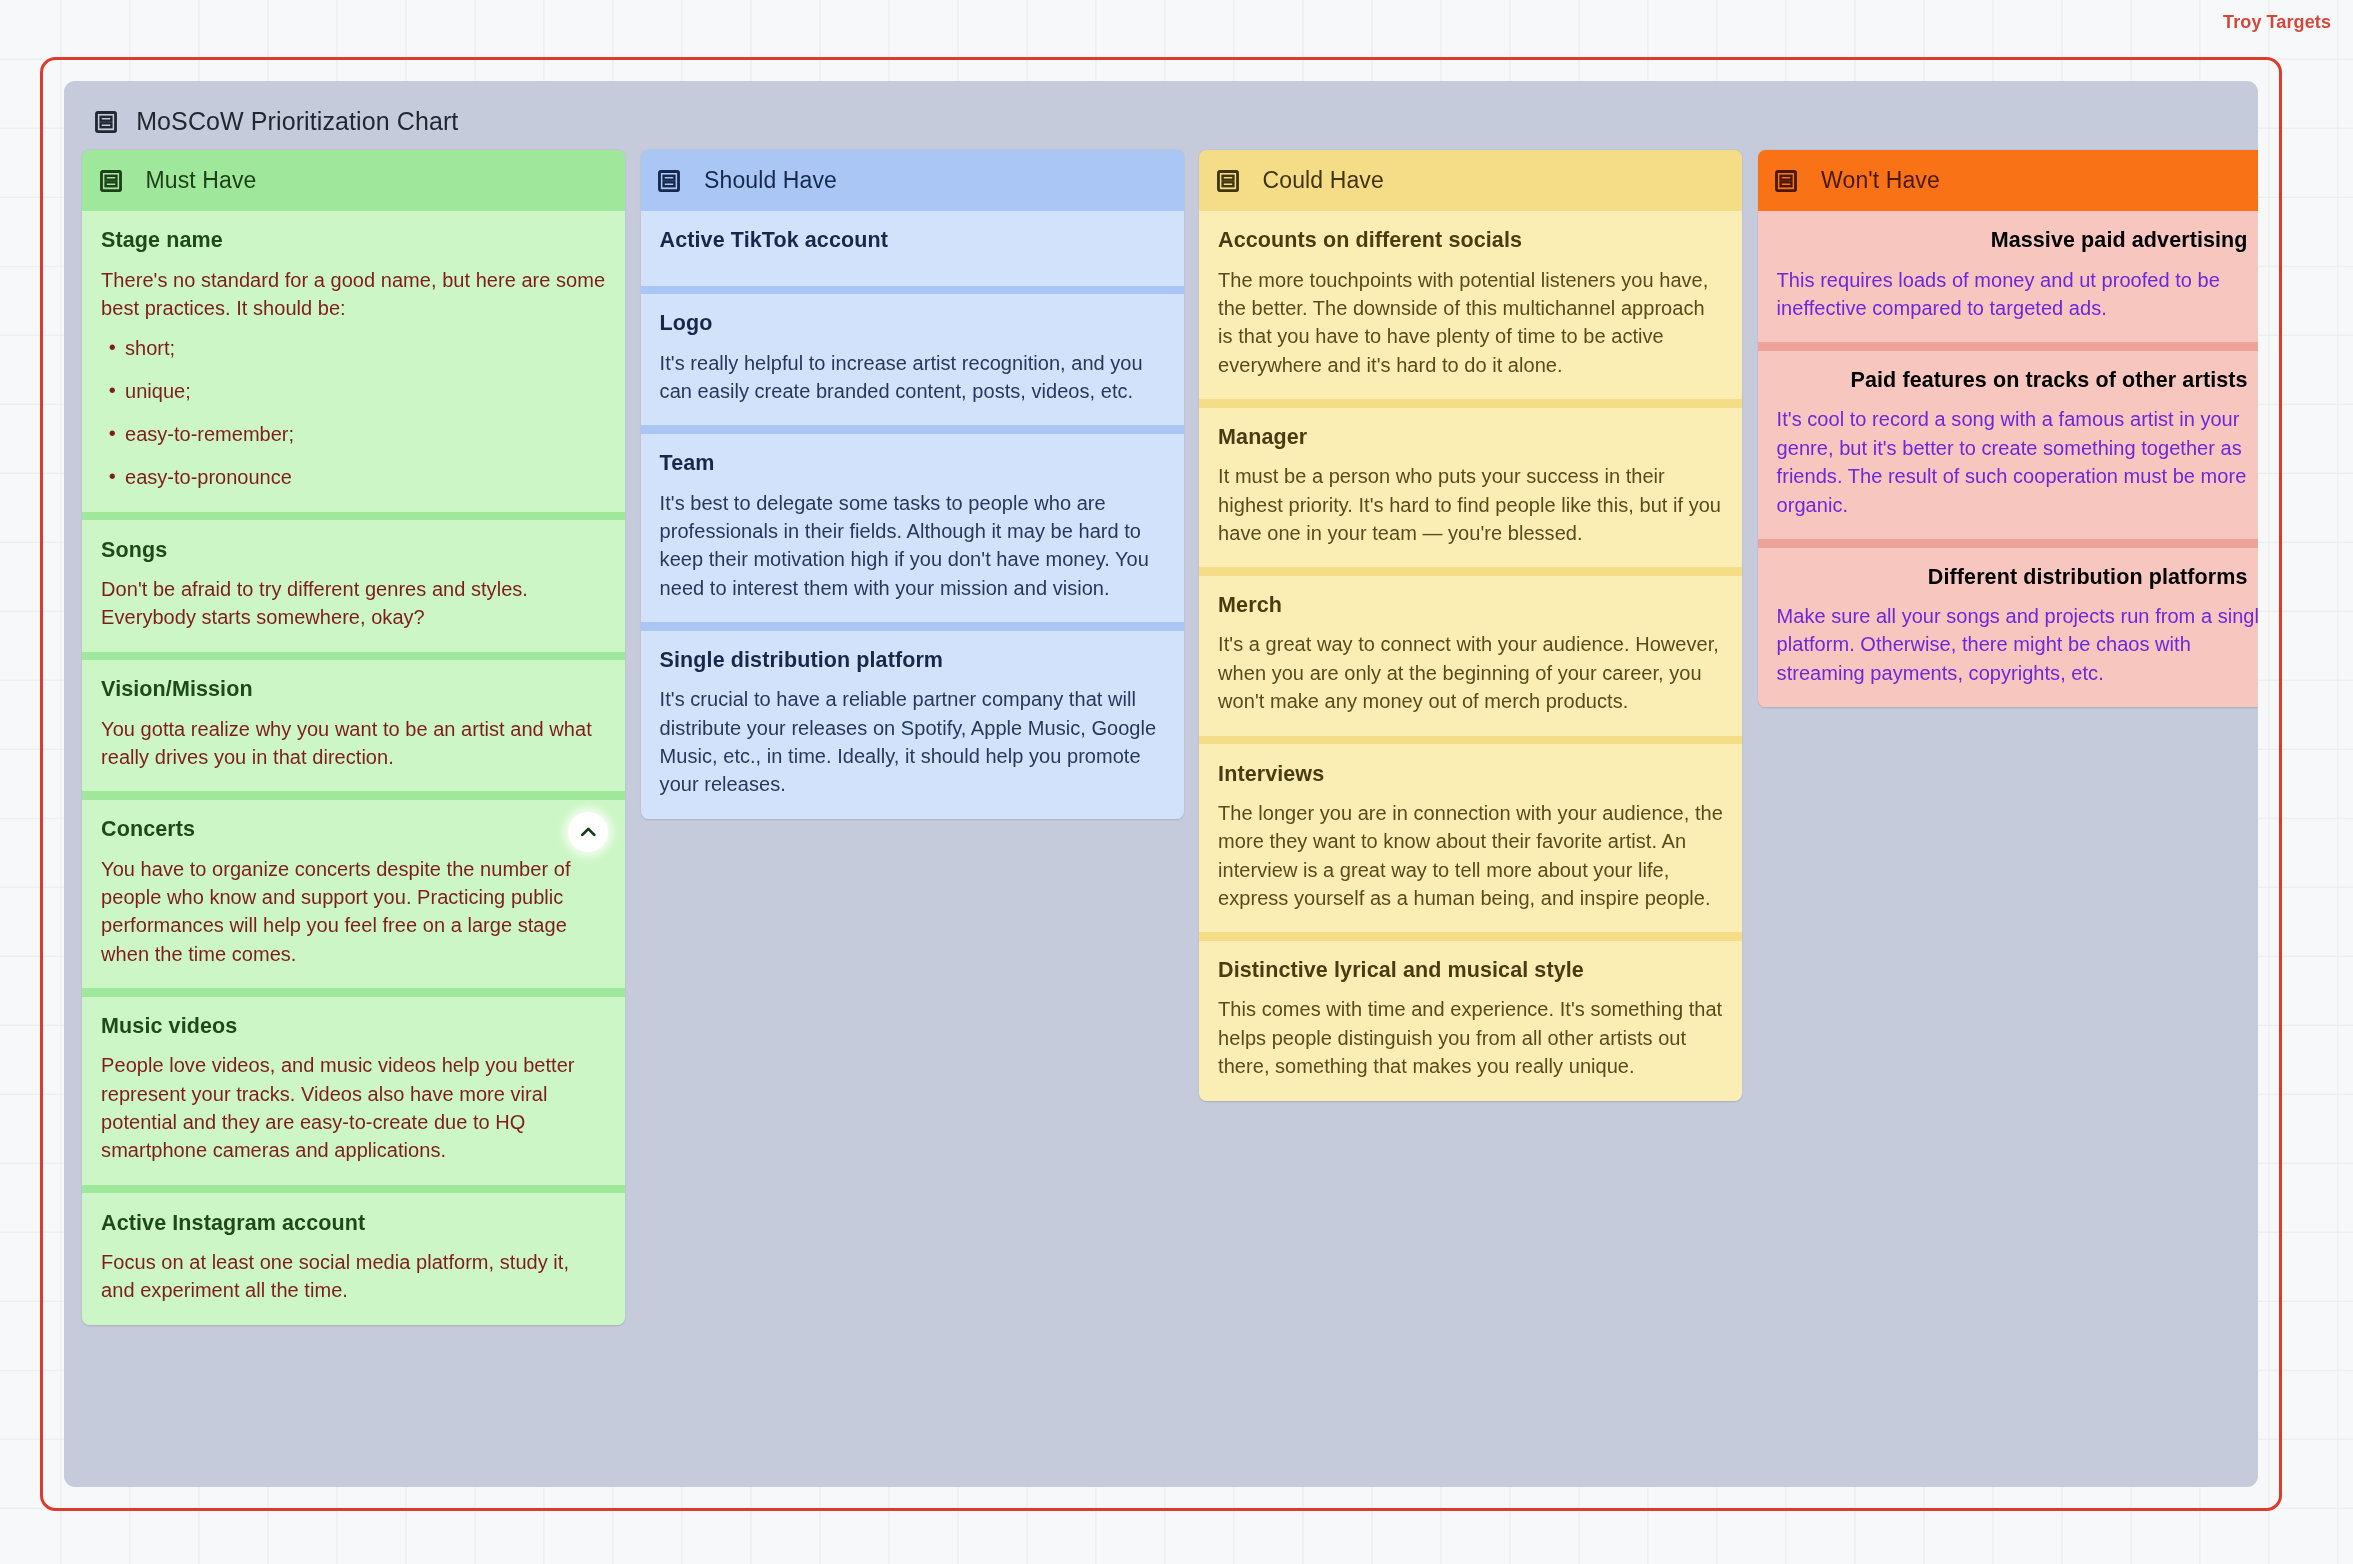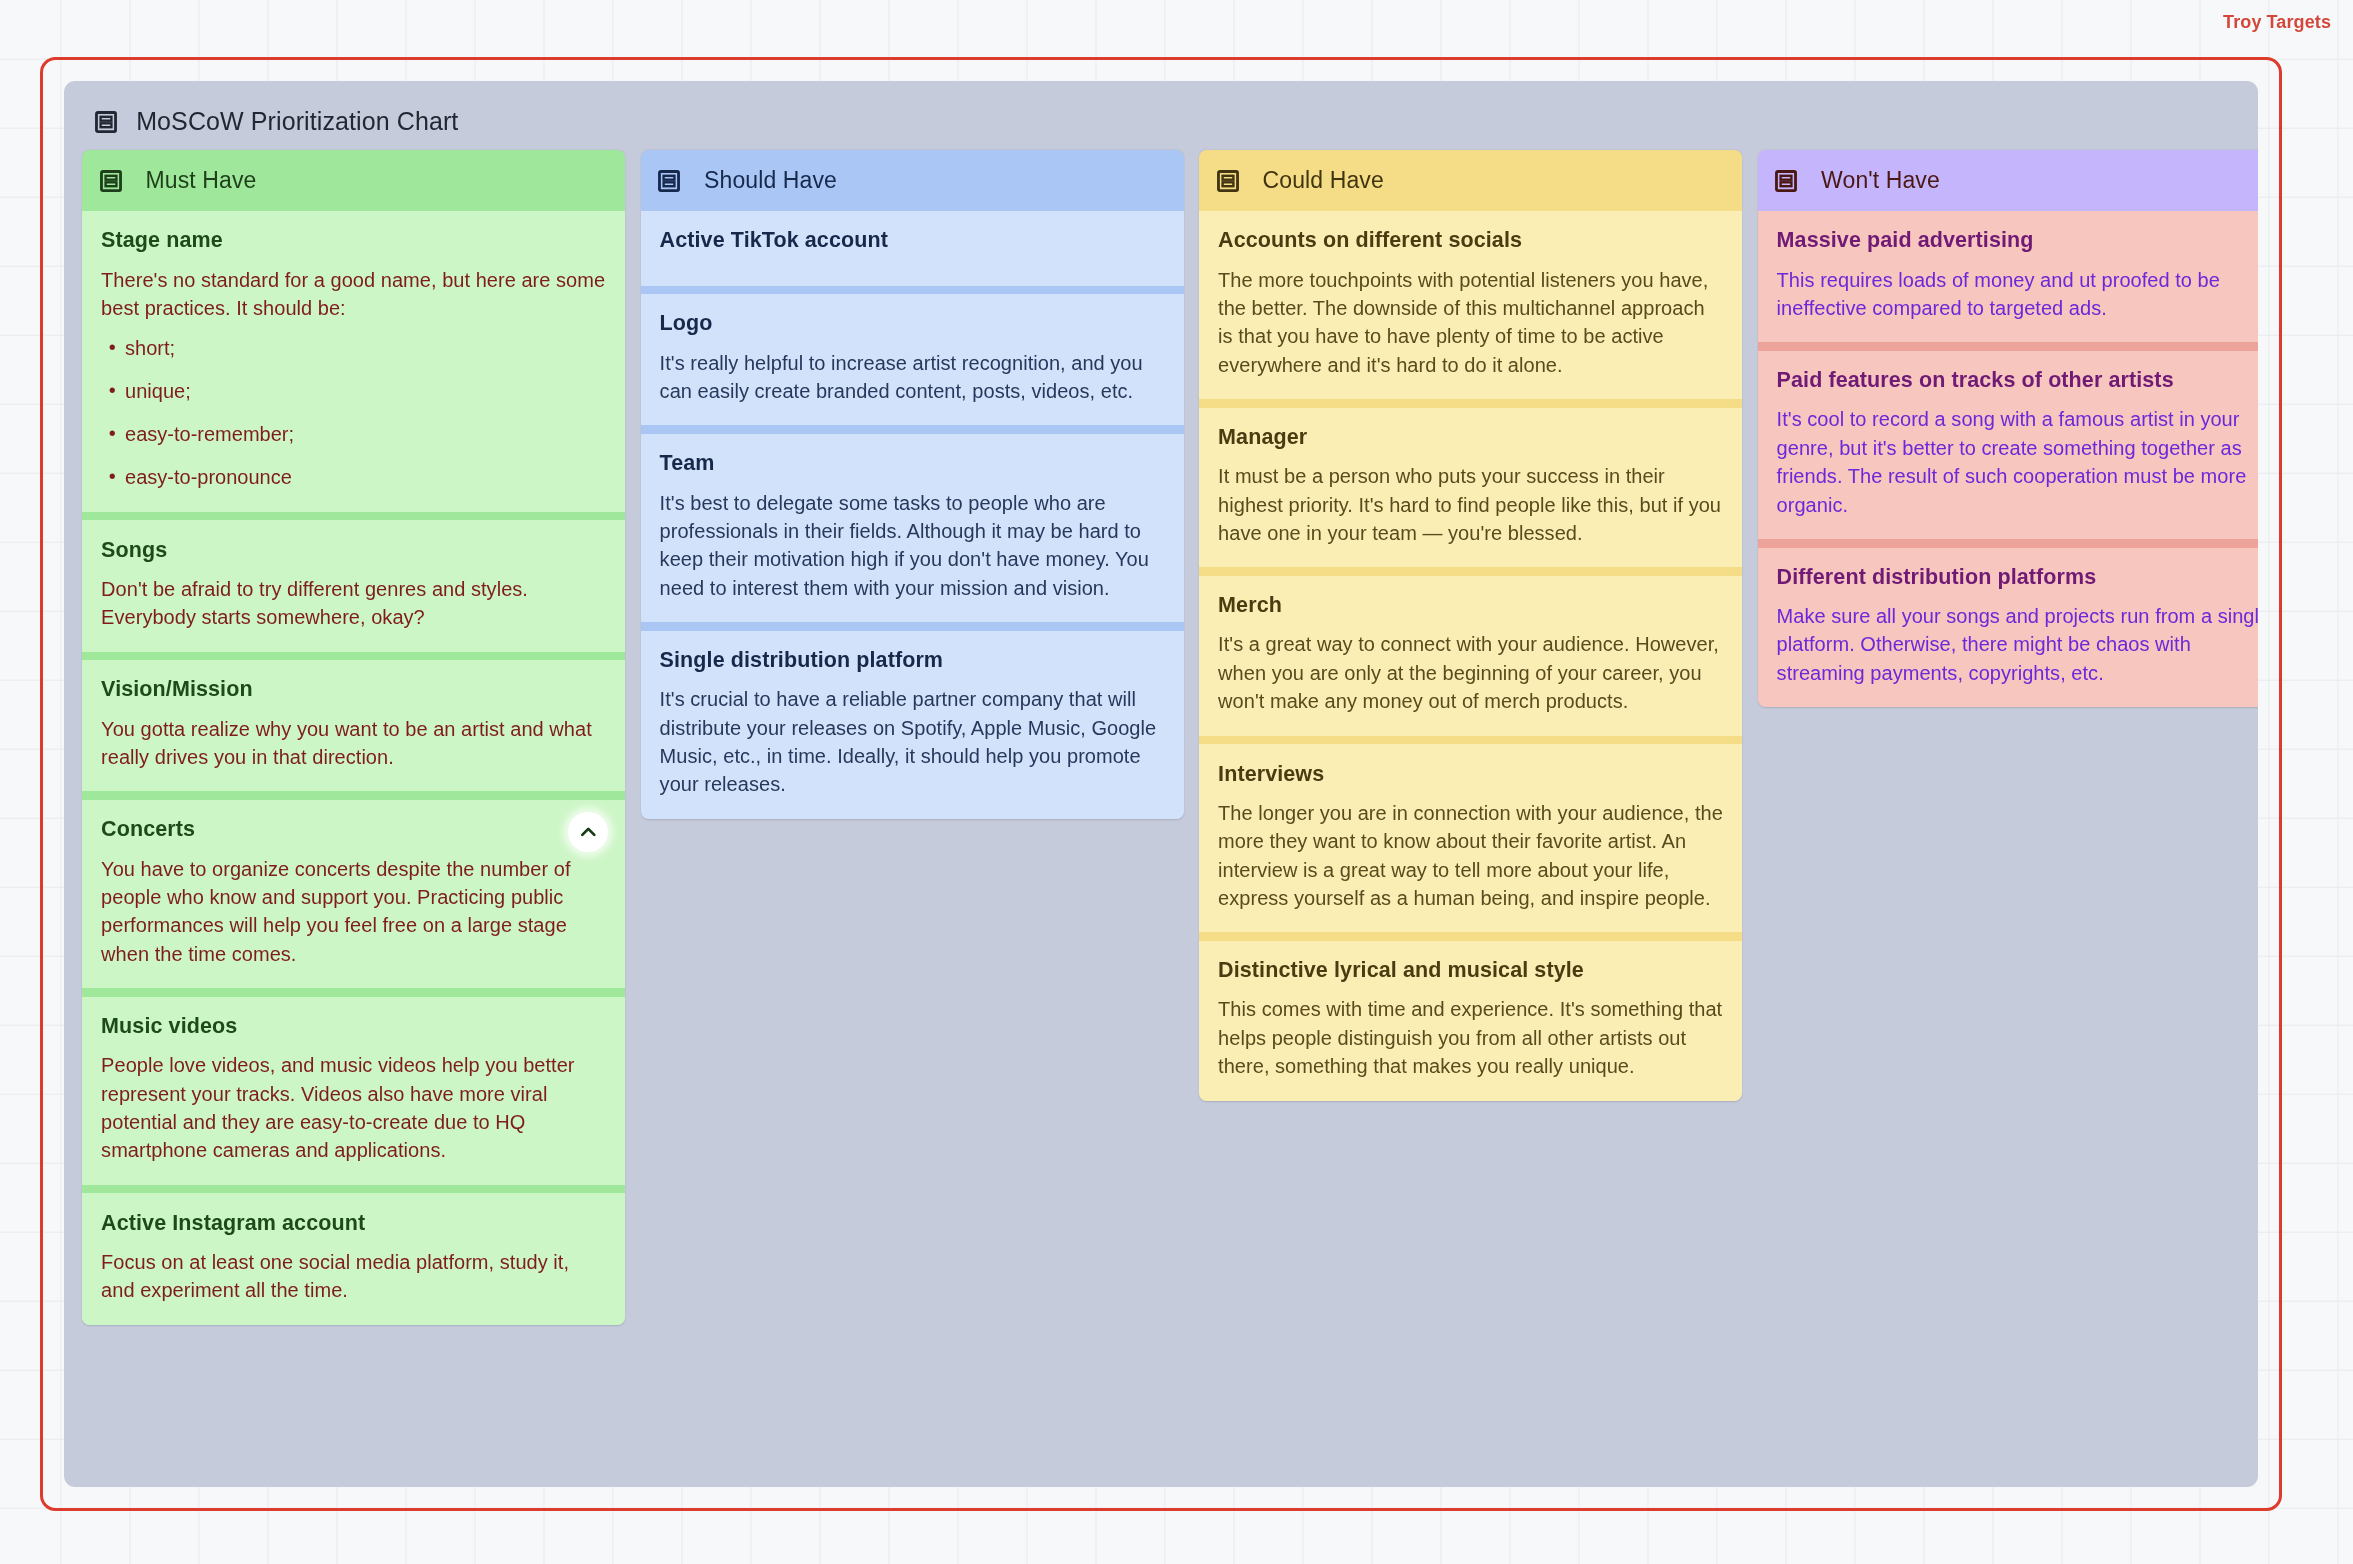--- a/index.html
+++ b/index.html
@@ -212,28 +212,28 @@
   .col-could .col-header-text { color: #403411; }
   .col-could .list-icon rect.frame { stroke: #403411; }
   .col-could .list-icon rect.bar   { stroke: #403411; }
   .col-could .col-body { background: #f5dc86; border-radius: 13px; }
   .col-could .card { background: #fbeeb5; }
   .col-could .card-divider { background: #f5dc86; }
   .col-could .card-title { color: #4a3b10; }
   .col-could .card-text, .col-could .card-list li { color: #5a4a1c; }
 
   
-  .col-wont .col-header { background: #c4b5fd; }
+  .col-wont .col-header { background: #f97316; }
   .col-wont .col-header-text { color: #4a1712; }
   .col-wont .list-icon rect.frame { stroke: #4a1712; }
   .col-wont .list-icon rect.bar   { stroke: #4a1712; }
   .col-wont .col-body { background: #eea39a; }
   .col-wont .card { background: #f6c6bf; }
   .col-wont .card-divider { background: #eea39a; }
-  .col-wont .card-title { color: #701a75; }
+  .col-wont .card-title { color: #000000; text-align: right; }
   .col-wont .card-text, .col-wont .card-list li { color: #6d28d9; }
 </style>
 </head>
 <body>
 
 <div id="canvas"></div>
 
 <div id="selection-label">Troy Targets</div>
 
 <div id="board-frame">

